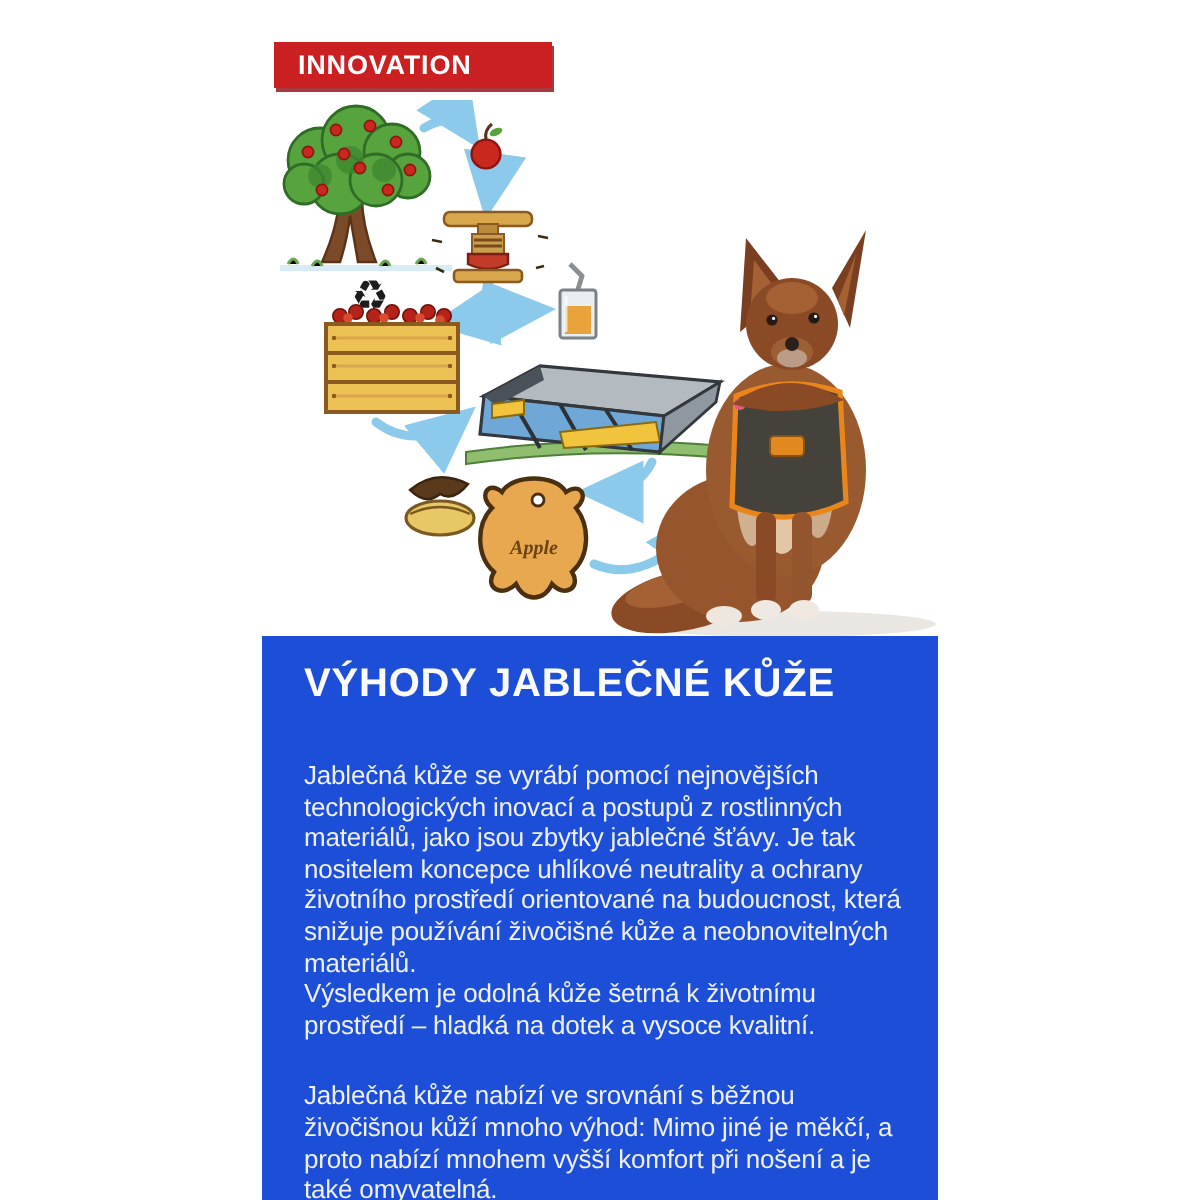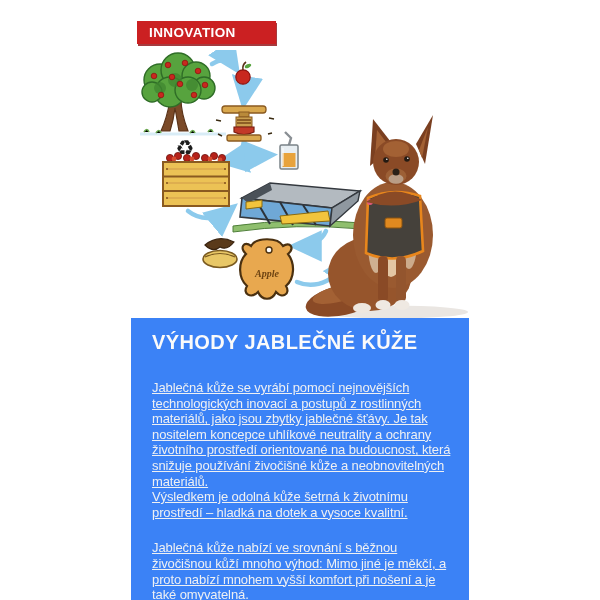--- a/index.html
+++ b/index.html
@@ -13,30 +13,30 @@
     position:absolute; left:137px; top:21px; width:139px; height:23px;
     background:#cb2022; box-shadow:1px 2px 0 rgba(151,24,28,0.85);
     color:#ffffff; font-size:13.5px; font-weight:bold; letter-spacing:0.4px;
     line-height:23px; padding-left:12px;
   }
   .illustration {
     position:absolute; left:130px; top:50px; width:350px; height:270px;
   }
   .panel {
     position:absolute; left:131px; top:318px; width:338px; height:282px;
-    background:#3b82f6; color:#f2f3f5;
+    background:#1d4ed8; color:#f2f3f5;
     padding:13px 10px 0 21px;
   }
   .panel h1 {
     font-size:20px; font-weight:bold; letter-spacing:0.4px;
     margin:0 0 26px 0; color:#fafafa;
   }
   .panel p {
     font-size:13px; line-height:15.6px; letter-spacing:-0.1px;
-    color:#eef0f3; max-width:308px;text-decoration:underline;
+    color:#eef0f3; max-width:308px;
   }
   .panel p.p2 { }
   .panel p.p3 { margin-top:20px; }
 </style>
 </head>
 <body>
 
 <div class="stage">
 
   <div class="banner">

